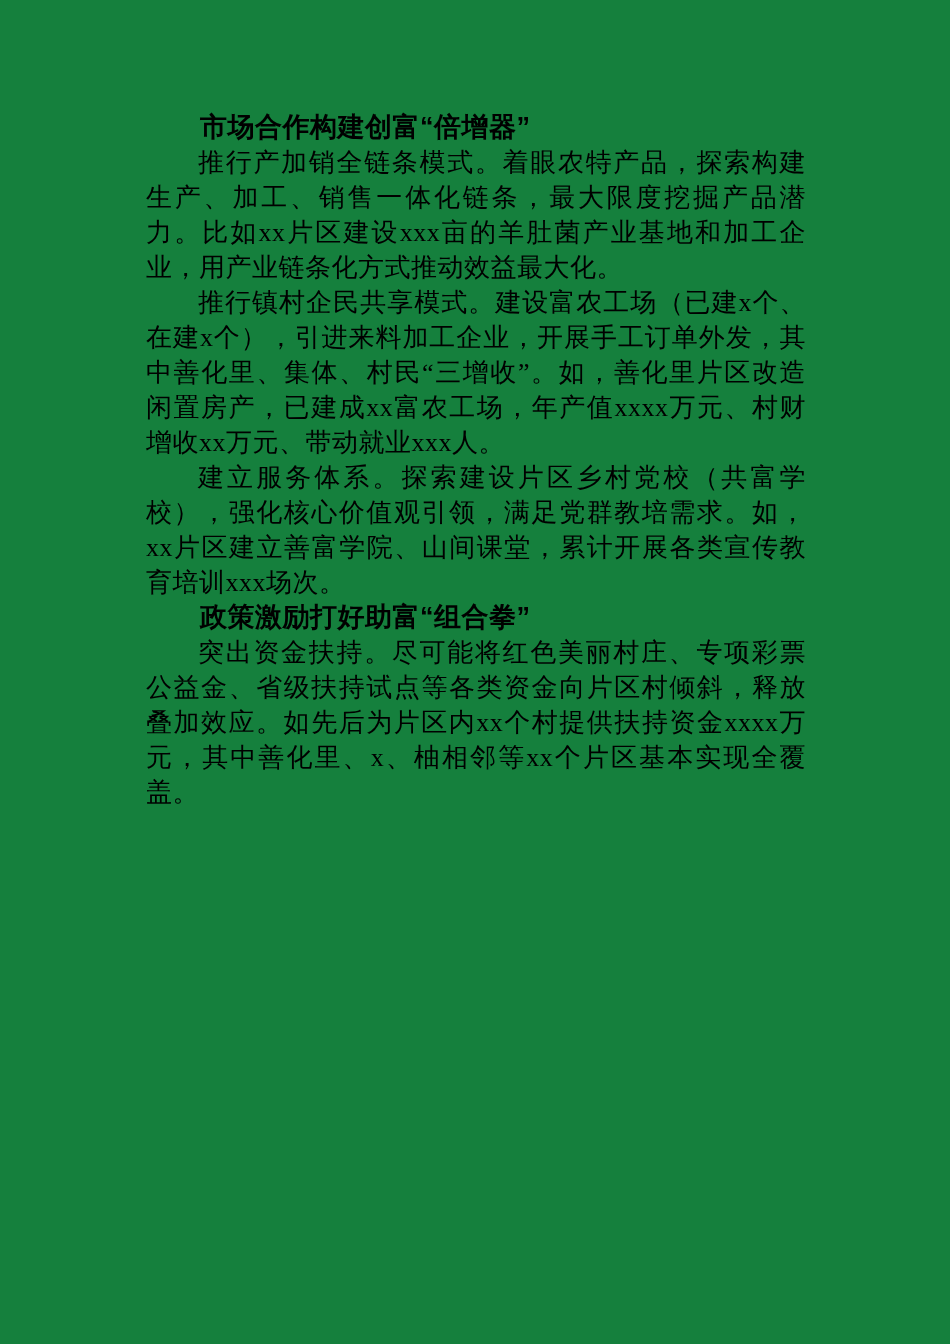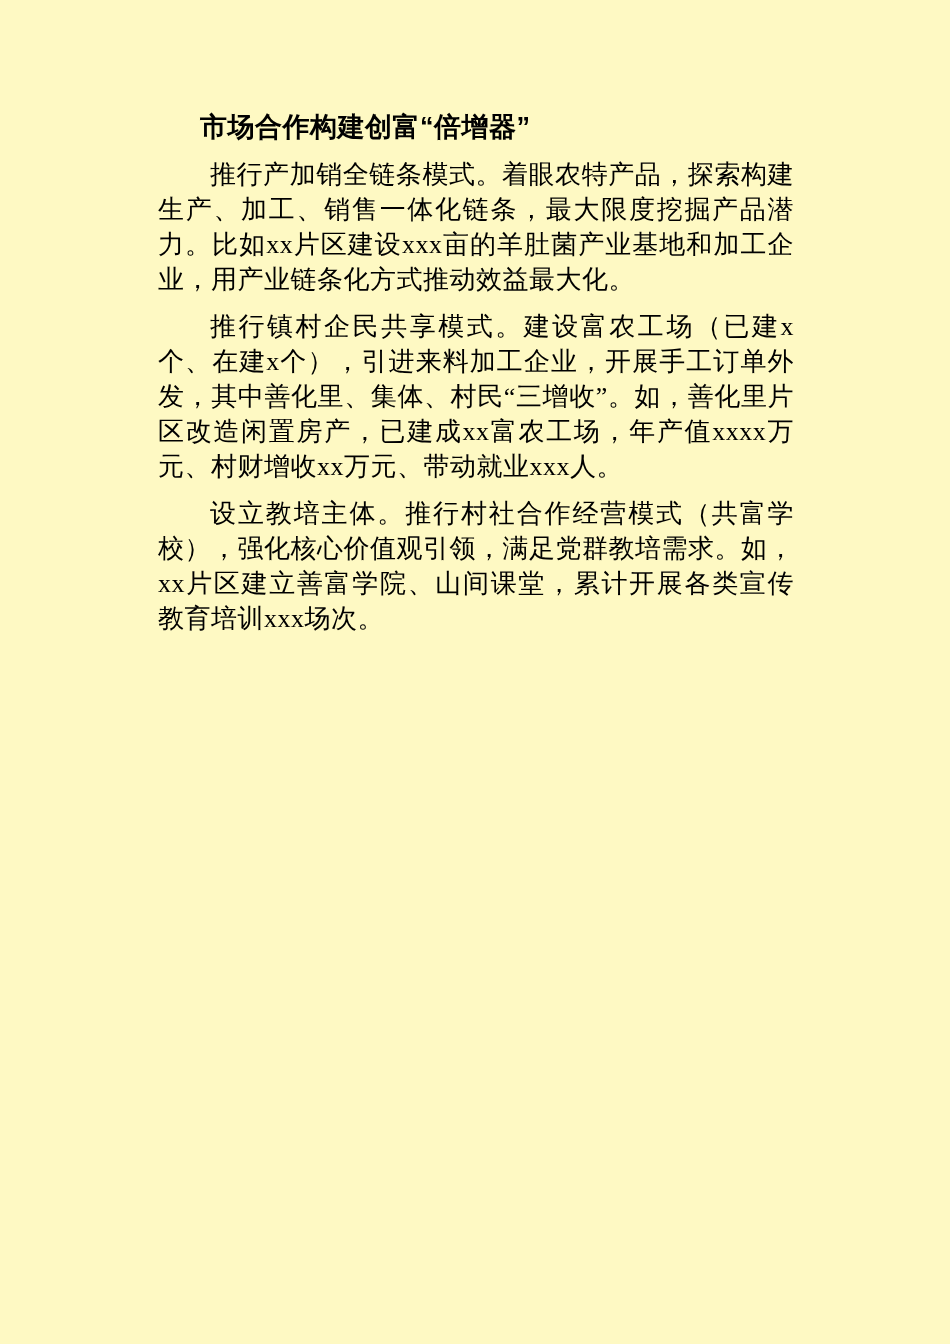--- a/index.html
+++ b/index.html
@@ -10,39 +10,39 @@
   body {
     width: 950px;
     height: 1344px;
     overflow: hidden;
   }
   .page {
     box-sizing: border-box;
     width: 950px;
     height: 1344px;
     padding: 110px 144px 0 146px;
-    background: #fef9c3;
+    background: #15803d;
     color: #000000;
   }
   .doc-section {
     margin: 0;
     padding: 0;
   }
   .heading {
     margin: 0;
     font-family: "Liberation Sans", sans-serif;
     font-weight: 700;
     font-size: 27px;
     line-height: 35px;
     letter-spacing: 0.5px;
     text-indent: 2em;
     color: #000000;
   }
   .para {
-    margin: 12px;
+    margin: 0;
     font-family: "Liberation Serif", serif;
     font-weight: 400;
     font-size: 26px;
     line-height: 35px;
     letter-spacing: 0.5px;
     text-indent: 2em;
     text-align: justify;
     color: #000000;
   }
 </style>
@@ -51,17 +51,21 @@
 
 <div class="page">
 
   <section class="doc-section">
     <h2 class="heading">市场合作构建创富“倍增器”</h2>
     <p class="para">推行产加销全链条模式。着眼农特产品，探索构建生产、加工、销售一体化链条，最大限度挖掘产品潜力。比如xx片区建设xxx亩的羊肚菌产业基地和加工企业，用产业链条化方式推动效益最大化。</p>
     <p class="para">推行镇村企民共享模式。建设富农工场（已建x个、在建x个），引进来料加工企业，开展手工订单外发，其中善化里、集体、村民“三增收”。如，善化里片区改造闲置房产，已建成xx富农工场，年产值xxxx万元、村财增收xx万元、带动就业xxx人。</p>
   </section>
 
   <section class="doc-section">
-    <p class="para">设立教培主体。推行村社合作经营模式（共富学校），强化核心价值观引领，满足党群教培需求。如，xx片区建立善富学院、山间课堂，累计开展各类宣传教育培训xxx场次。</p>
+    <p class="para">建立服务体系。探索建设片区乡村党校（共富学校），强化核心价值观引领，满足党群教培需求。如，xx片区建立善富学院、山间课堂，累计开展各类宣传教育培训xxx场次。</p>
   </section>
 
+  <section class="doc-section">
+    <h2 class="heading">政策激励打好助富“组合拳”</h2>
+    <p class="para">突出资金扶持。尽可能将红色美丽村庄、专项彩票公益金、省级扶持试点等各类资金向片区村倾斜，释放叠加效应。如先后为片区内xx个村提供扶持资金xxxx万元，其中善化里、x、柚相邻等xx个片区基本实现全覆盖。</p>
+  </section>
 
 </div>
 
 </body></html>

